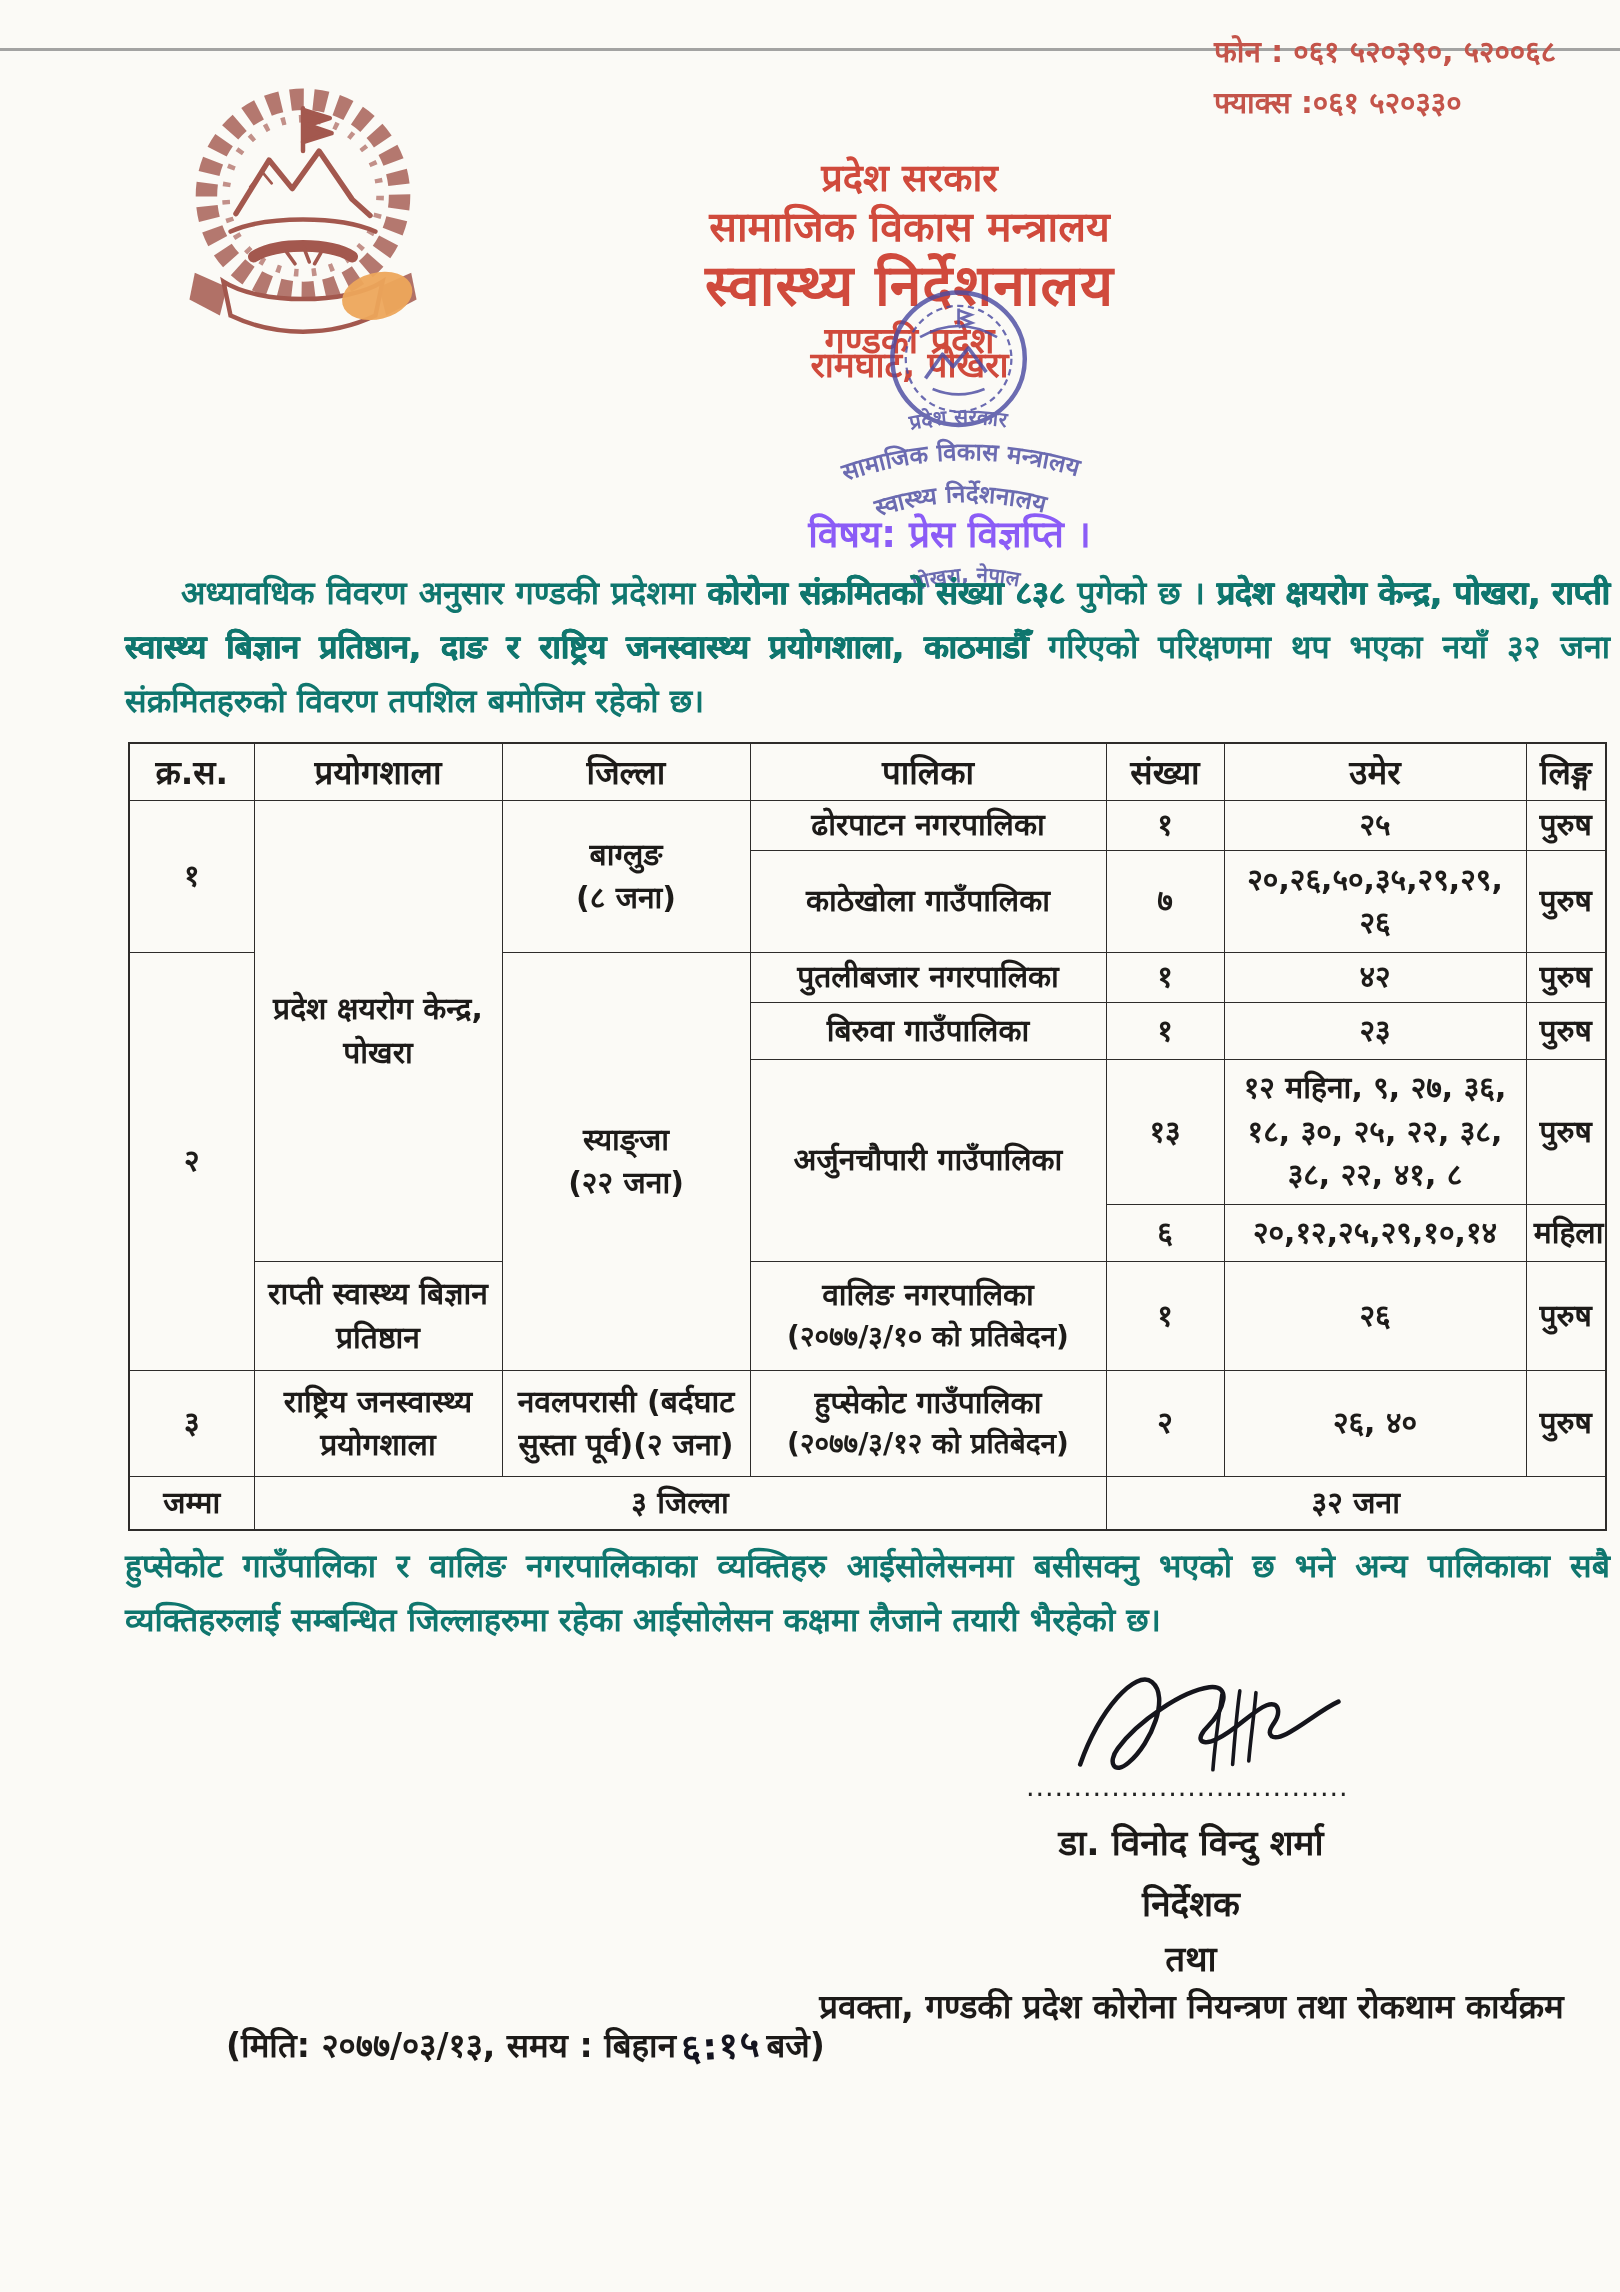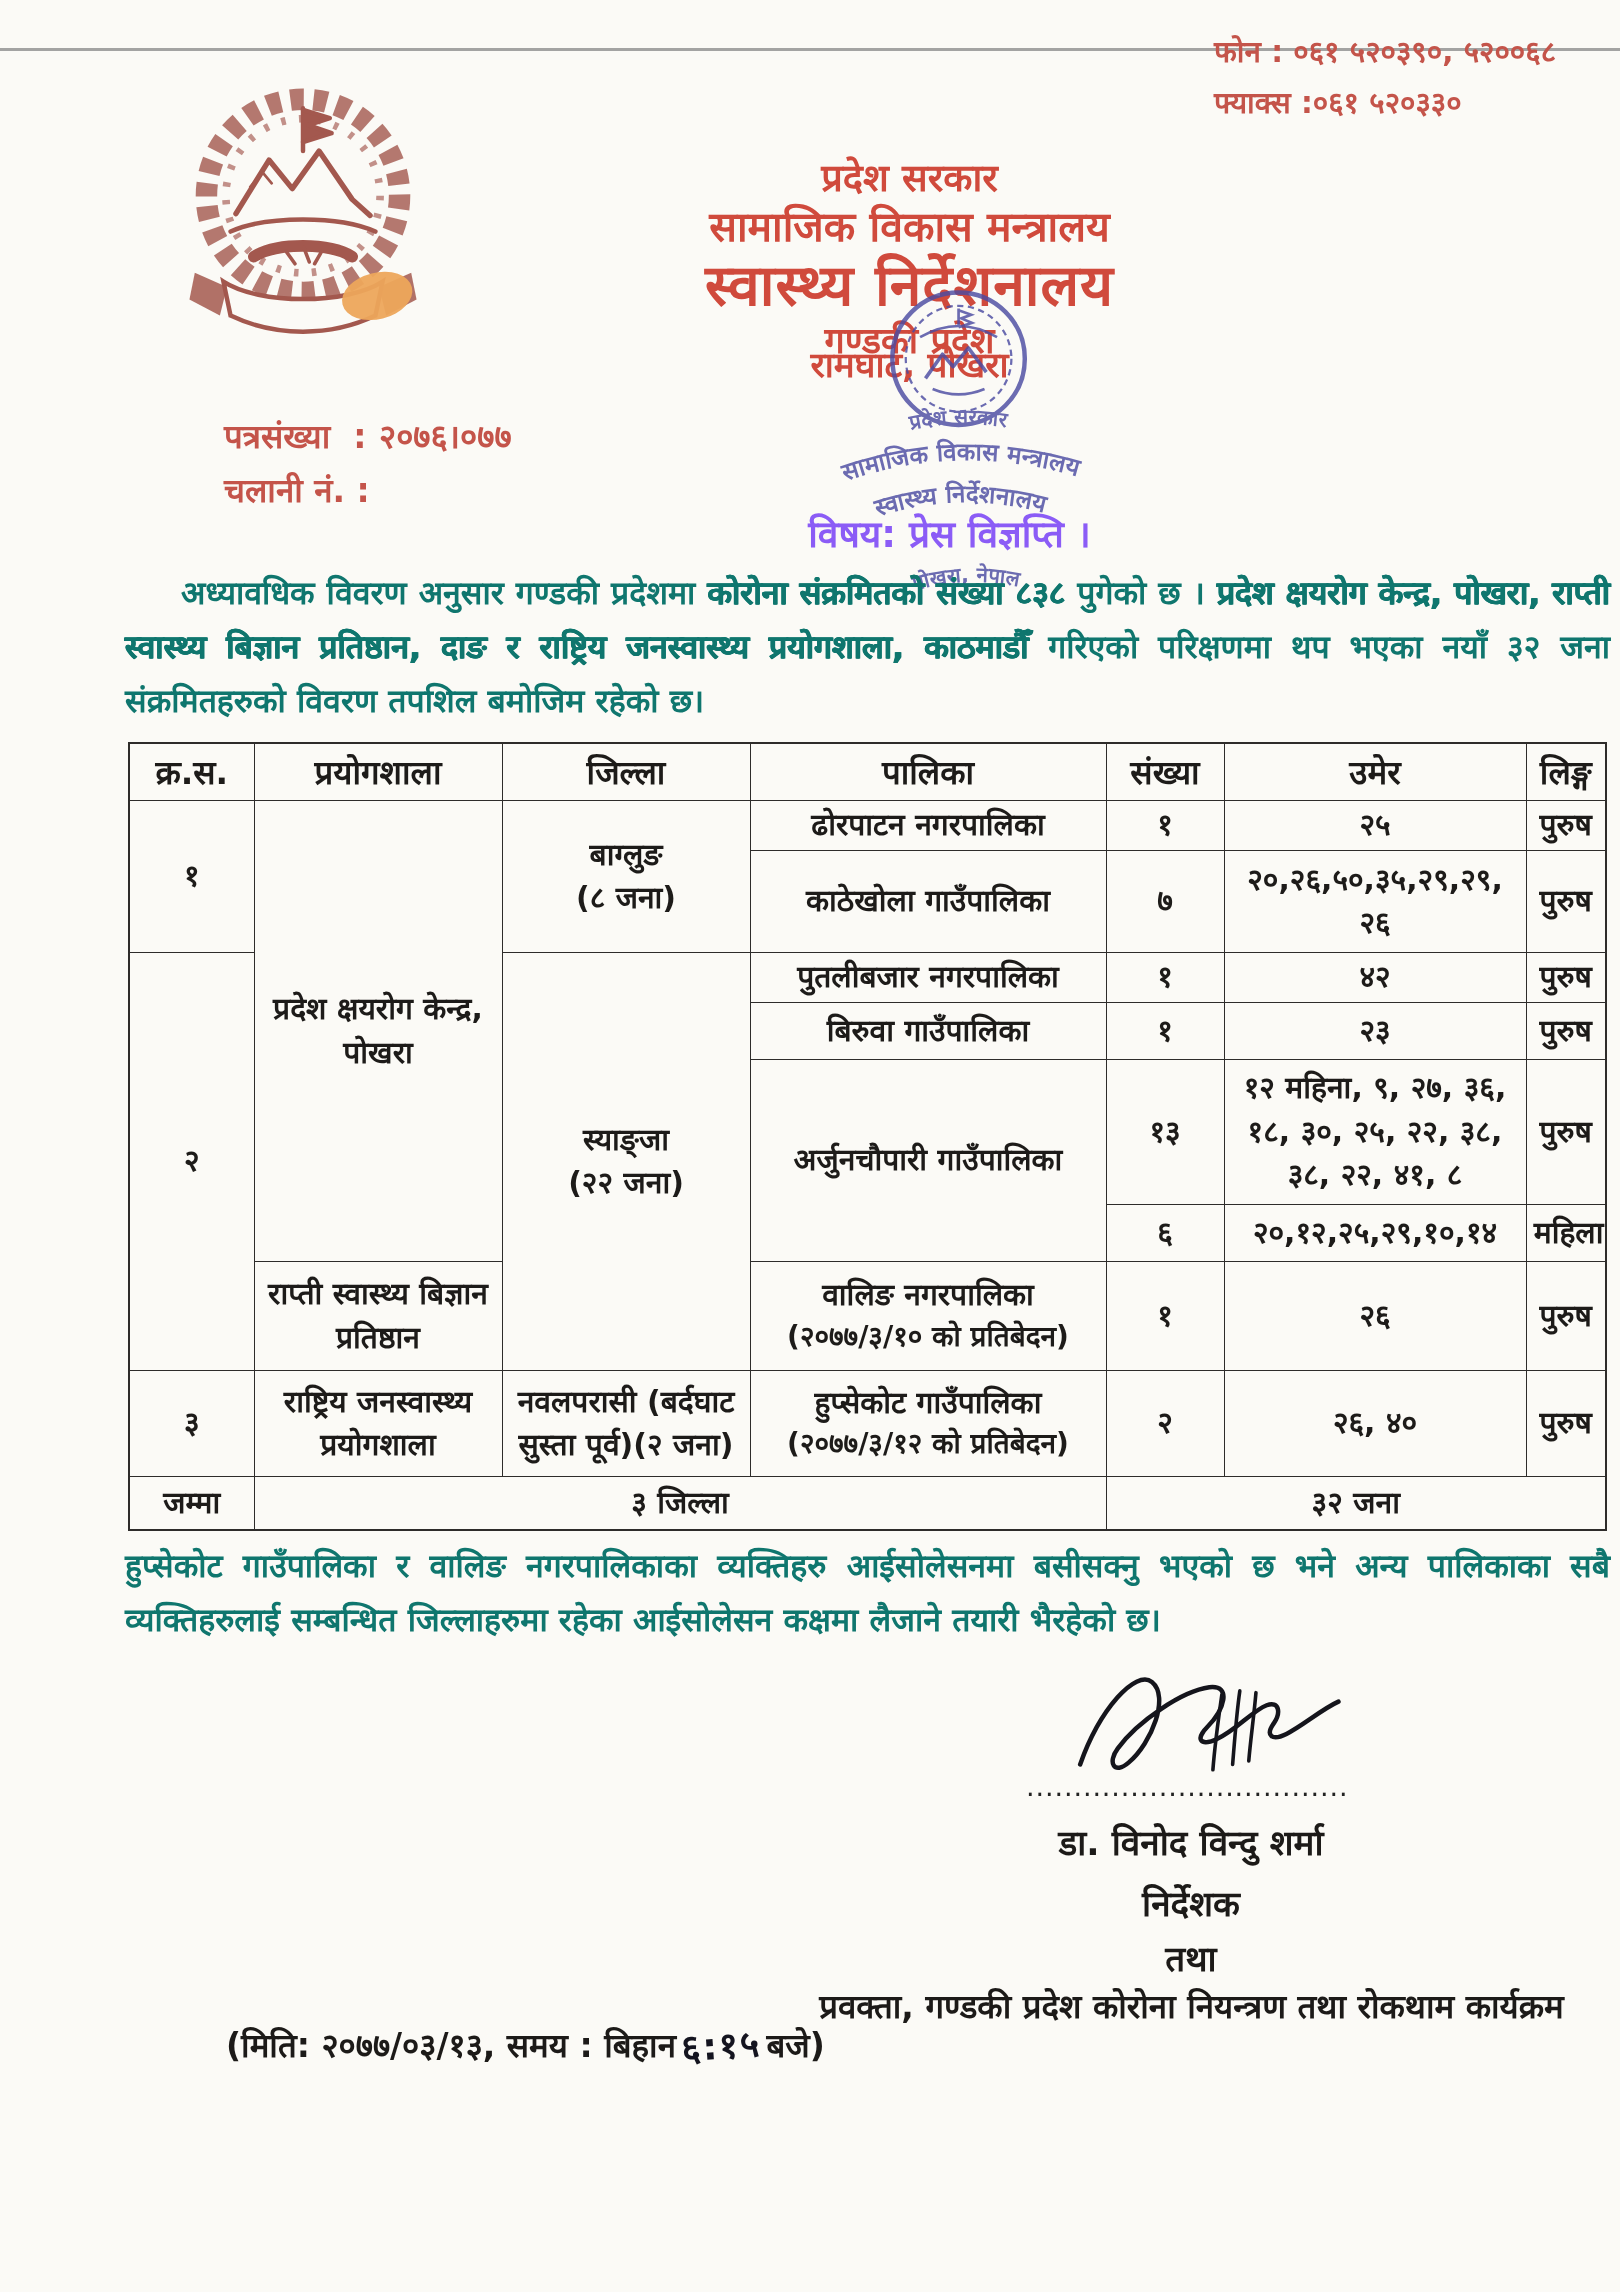--- a/index.html
+++ b/index.html
@@ -94,26 +94,20 @@
     <text x="151" y="256" text-anchor="middle" font-size="13" fill="#a3584e" font-weight="bold"></text>
     <ellipse cx="234" cy="240" rx="40" ry="26" fill="#eda75b" opacity=".95" transform="rotate(-14 234 240)"></ellipse>
   </svg>
 
   <div class="lh lh-gov">प्रदेश सरकार</div>
   <div class="lh lh-ministry">सामाजिक विकास मन्त्रालय</div>
   <div class="lh lh-directorate">स्वास्थ्य निर्देशनालय</div>
   <div class="lh lh-province">गण्डकी प्रदेश</div>
   <div class="lh lh-address">रामघाट, पोखरा</div>
 
-  <div class="refblock">
-    <div>
-      <span>पत्रसंख्या</span><span class="sep">:</span><span>२०७६।०७७</span>
-    </div>
-    <div>चलानी नं. :</div>
-  </div>
 
   <svg class="stamp" viewBox="0 0 480 400">
     <defs>
       <path id="s1" d="M140 196 Q 225 168 310 192"></path>
       <path id="s2" d="M84 250 Q 225 196 372 244"></path>
       <path id="s3" d="M104 296 Q 225 244 352 290"></path>
       <path id="s4" d="M162 372 Q 232 346 306 366"></path>
     </defs>
     <g fill="none" stroke="#4c4ca2">
       <circle cx="225" cy="108" r="74" stroke-width="5"></circle>

